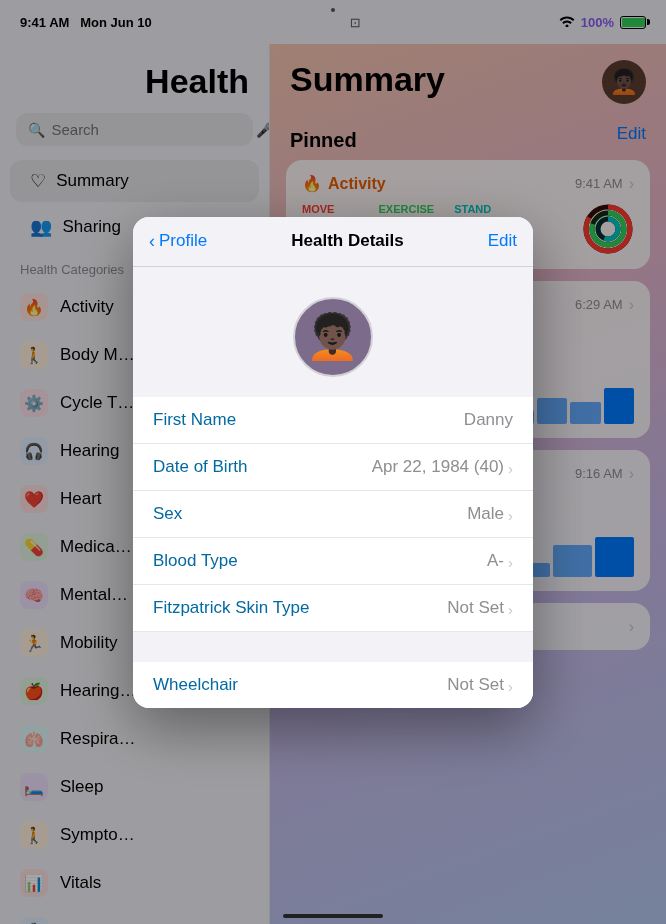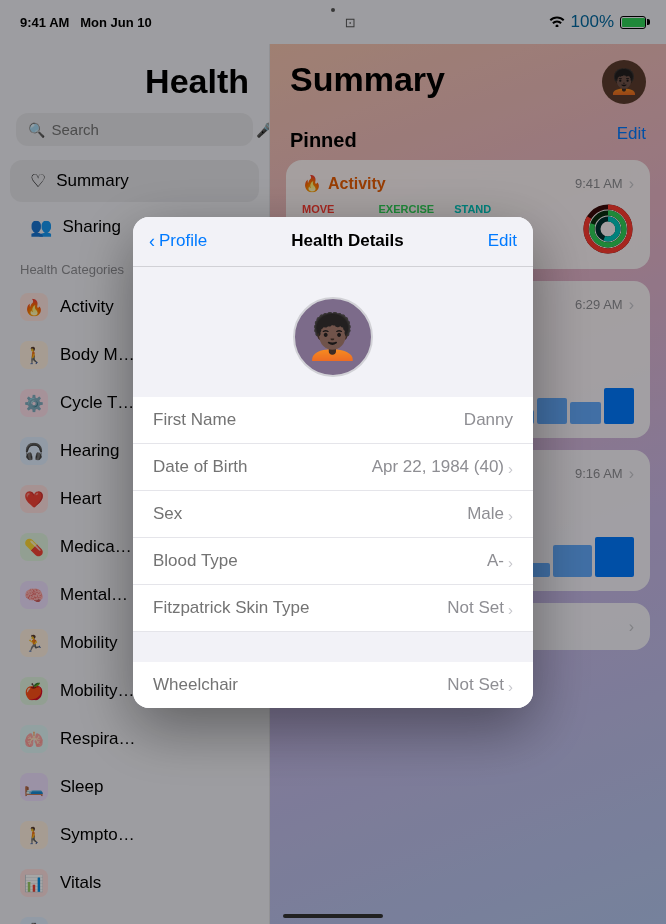--- a/index.html
+++ b/index.html
@@ -29,23 +29,23 @@
       color: #000;
     }
     .status-center {
       font-size: 13px;
       color: #555;
     }
     .status-right {
       display: flex;
       align-items: center;
       gap: 6px;
-      font-size: 17px;
-      font-weight: 400;
-      color: #0369a1;
+      font-size: 13px;
+      font-weight: 700;
+      color: #8b5cf6;
     }
     .battery-icon {
       width: 26px; height: 13px;
       border: 1.5px solid #000;
       border-radius: 3px;
       position: relative;
       display: inline-block;
     }
     .battery-icon::after {
       content: '';
@@ -437,21 +437,21 @@
       align-items: center;
       justify-content: space-between;
       padding: 13px 20px;
       border-bottom: 1px solid #e5e5ea;
     }
     .detail-row:last-child {
       border-bottom: none;
     }
     .detail-label {
       font-size: 17px;
-      color: #737373;
+      color: #0369a1;
     }
     .detail-value {
       font-size: 17px;
       color: #8e8e93;
       display: flex;
       align-items: flex-end;
       gap: 4px;
     }
     .detail-chevron {
       color: #c7c7cc;
@@ -561,21 +561,21 @@
       <div class="category-item">
         <div class="category-icon" style="background:#eee0ff;">🧠</div>
         <span class="category-label">Mental…</span>
       </div>
       <div class="category-item">
         <div class="category-icon" style="background:#fff0e0;">🏃</div>
         <span class="category-label">Mobility</span>
       </div>
       <div class="category-item">
         <div class="category-icon" style="background:#e0f5e0;">🍎</div>
-        <span class="category-label">Mobility…</span>
+        <span class="category-label">Hearing…</span>
       </div>
       <div class="category-item">
         <div class="category-icon" style="background:#e0f8f7;">🫁</div>
         <span class="category-label">Respira…</span>
       </div>
       <div class="category-item">
         <div class="category-icon" style="background:#eee0ff;">🛏️</div>
         <span class="category-label">Sleep</span>
       </div>
       <div class="category-item">

